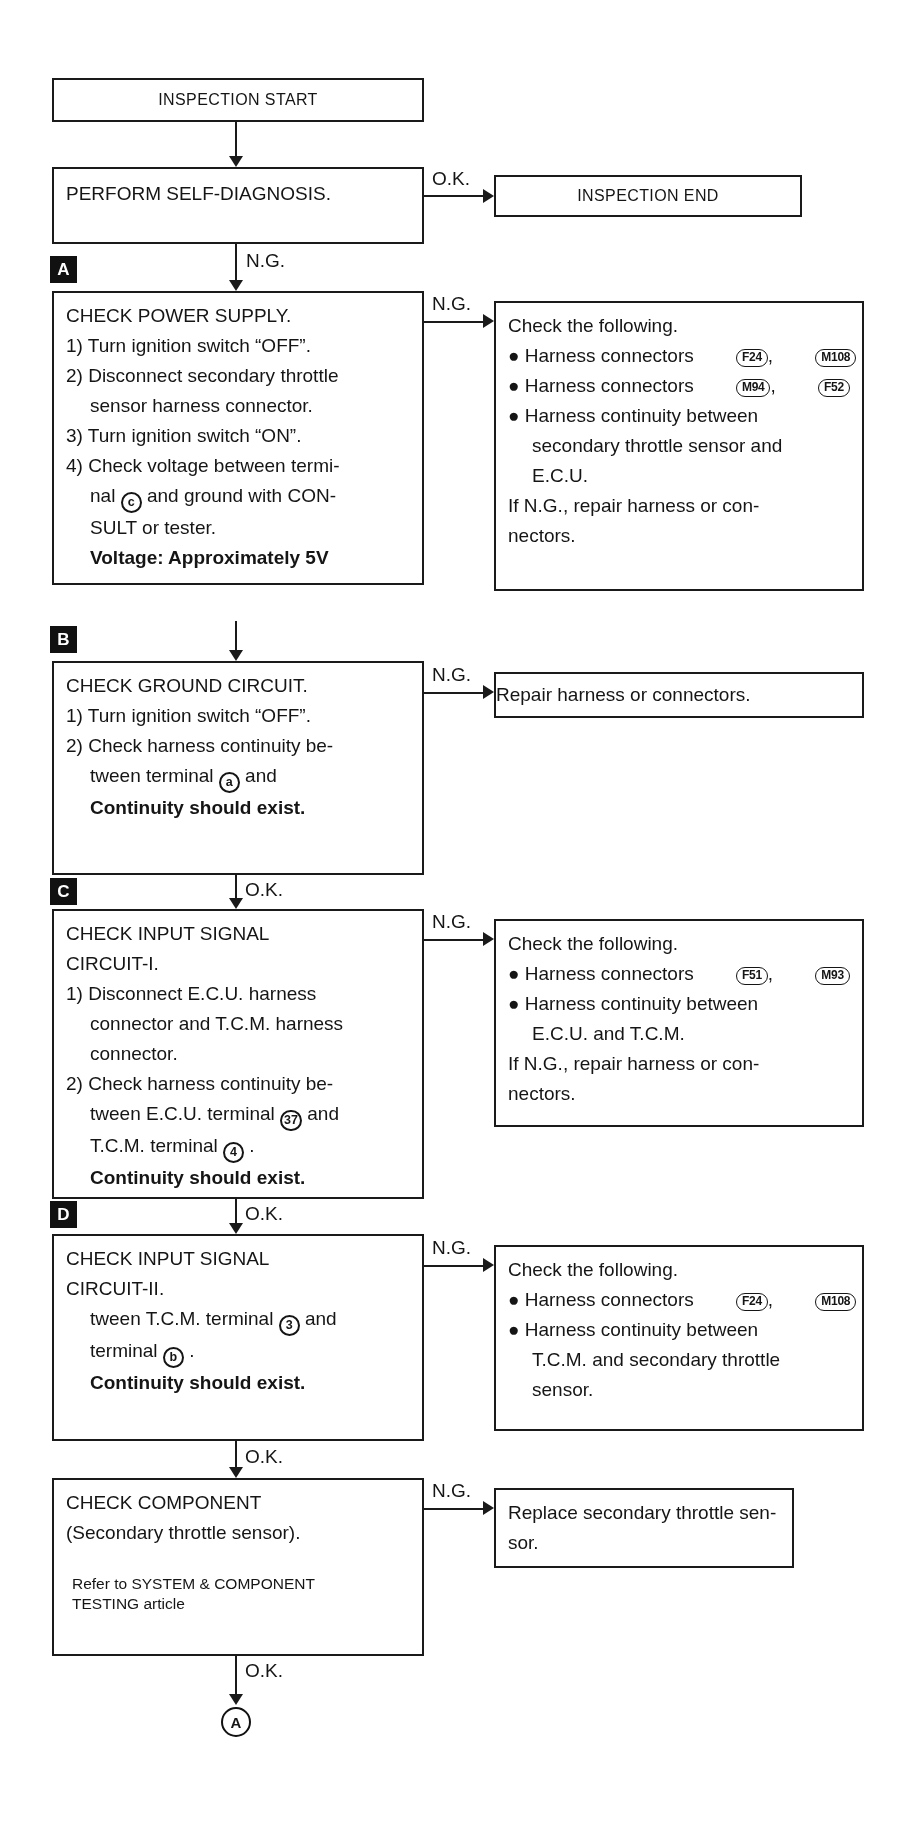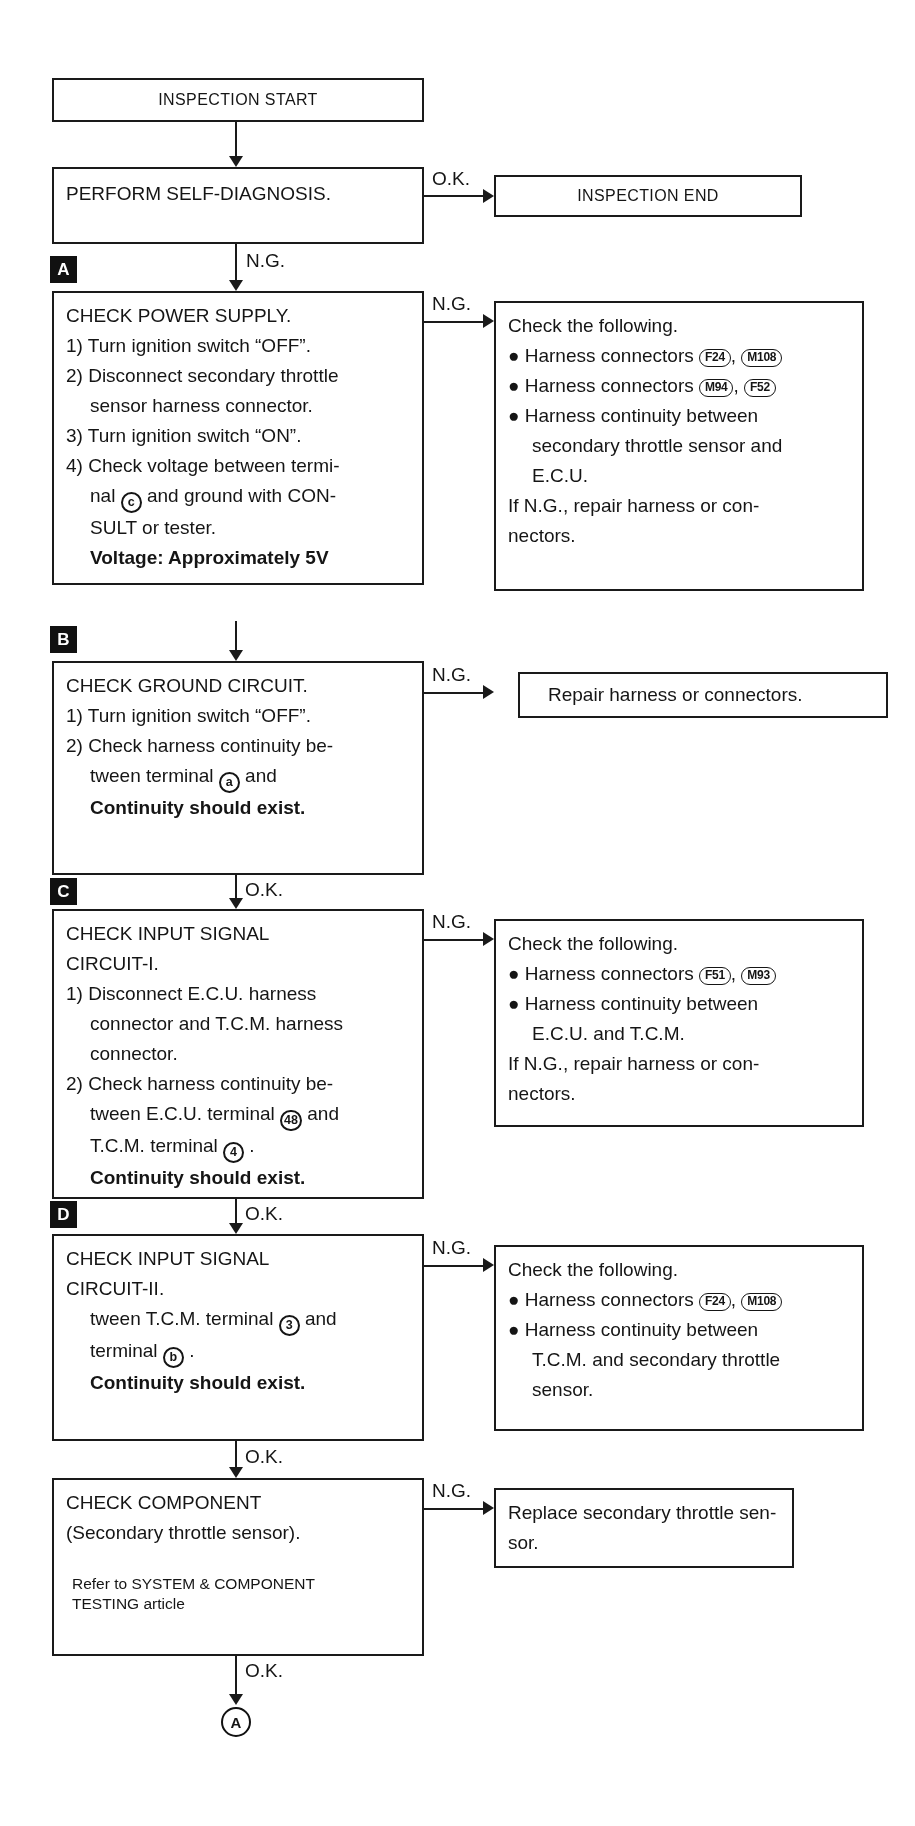--- a/index.html
+++ b/index.html
@@ -13,21 +13,21 @@
   .line { white-space:nowrap; }
   .line.ind { padding-left:24px; }
   .line.bold { font-weight:bold; }
   .line.small { font-size:15.5px; line-height:20px; padding-left:6px; }
   .line.blank { height:26px; }
 
   .term { display:inline-block; min-width:21px; height:21px; line-height:17px; border:2px solid #151515;
           border-radius:11px; font-size:12.5px; font-weight:bold; text-align:center; padding:0 2px;
           vertical-align:-4px; }
   .pill { display:inline-block; height:18px; line-height:15px; border:1.5px solid #151515; border-radius:9px;
-          font-size:12px; font-weight:bold; padding:0 5px; vertical-align:1px; letter-spacing:-.3px; }
+          font-size:12px; font-weight:bold; padding:0 5px; vertical-align:1px; letter-spacing:-.3px;margin-left:37px; }
 
   .vline { position:absolute; left:235px; width:2px; background:#1a1a1a; }
   .hline { position:absolute; height:2px; background:#1a1a1a; }
   .arr-down { position:absolute; left:229px; width:0; height:0;
               border-left:7px solid transparent; border-right:7px solid transparent; border-top:11px solid #1a1a1a; }
   .arr-right { position:absolute; width:0; height:0;
                border-top:7px solid transparent; border-bottom:7px solid transparent; border-left:11px solid #1a1a1a; }
 
   .lbl { position:absolute; font-size:19px; }
   .badge { position:absolute; left:50px; width:27px; height:27px; background:#111; color:#fff;
@@ -53,21 +53,21 @@
   #h-a          { left:424px; top:321px; width:60px; }
   #ar-a         { left:483px; top:314px; }
   #box-a-ng     { left:494px; top:301px;  width:370px; height:290px; }
   #v3           { top:621px;  height:30px; }
   #a3           { top:650px; }
   #badge-b      { top:626px; }
   #box-b        { left:52px;  top:661px;  width:372px; height:214px; }
   #lbl-ng-b     { left:432px; top:664px; }
   #h-b          { left:424px; top:692px; width:60px; }
   #ar-b         { left:483px; top:685px; }
-  #box-b-ng     { left:518px; top:672px;  width:370px; height:46px; padding:6px 28px; }
+  #box-b-ng     { left:494px; top:672px;  width:370px; height:46px; padding:6px 0; }
   #lbl-ok-1     { left:245px; top:879px; }
   #v4           { top:875px;  height:24px; }
   #a4           { top:898px; }
   #badge-c      { top:878px; }
   #box-c        { left:52px;  top:909px;  width:372px; height:290px; }
   #lbl-ng-c     { left:432px; top:911px; }
   #h-c          { left:424px; top:939px; width:60px; }
   #ar-c         { left:483px; top:932px; }
   #box-c-ng     { left:494px; top:919px;  width:370px; height:208px; }
   #lbl-ok-2     { left:245px; top:1203px; }
@@ -168,21 +168,21 @@
   <div class="vline" id="v4"></div>
   <div class="arr-down" id="a4"></div>
   <div class="badge" id="badge-c">C</div>
   <div class="box" id="box-c">
       <div class="line"><span>CHECK INPUT SIGNAL</span></div>
       <div class="line"><span>CIRCUIT-I.</span></div>
       <div class="line"><span>1) Disconnect E.C.U. harness</span></div>
       <div class="line ind"><span>connector and T.C.M. harness</span></div>
       <div class="line ind"><span>connector.</span></div>
       <div class="line"><span>2) Check harness continuity be-</span></div>
-      <div class="line ind"><span>tween E.C.U. terminal </span><span class="term">48</span><span> and</span></div>
+      <div class="line ind"><span>tween E.C.U. terminal </span><span class="term">37</span><span> and</span></div>
       <div class="line ind"><span>T.C.M. terminal </span><span class="term">4</span><span> .</span></div>
       <div class="line ind bold"><span>Continuity should exist.</span></div>
     </div>
 
   <div class="lbl" id="lbl-ng-c">N.G.</div>
   <div class="hline" id="h-c"></div>
   <div class="arr-right" id="ar-c"></div>
   <div class="box" id="box-c-ng">
       <div class="line"><span>Check the following.</span></div>
       <div class="line"><span>● Harness connectors </span><span class="pill">F51</span><span>, </span><span class="pill">M93</span></div>

